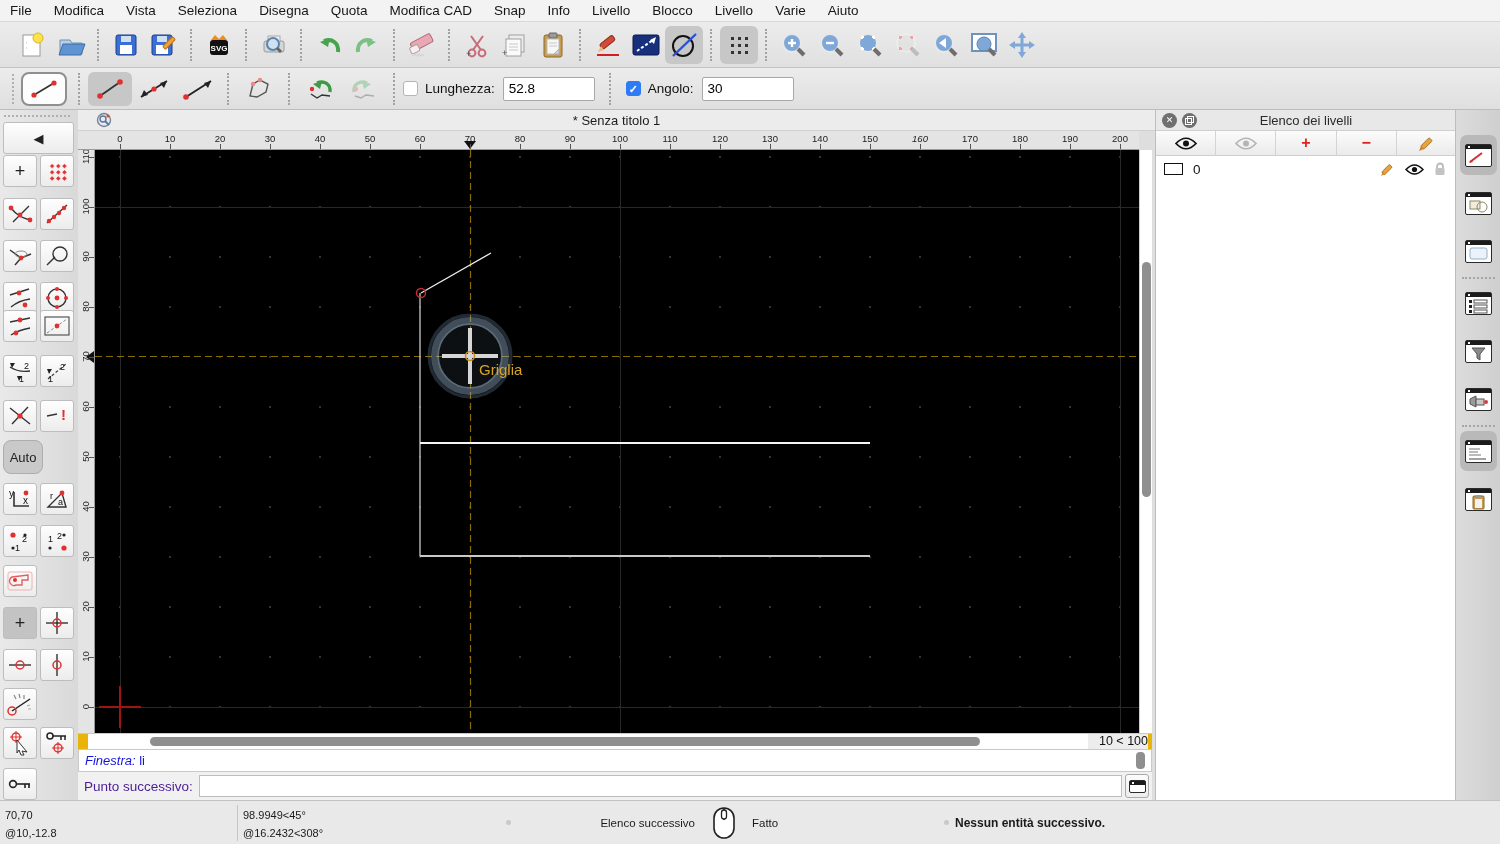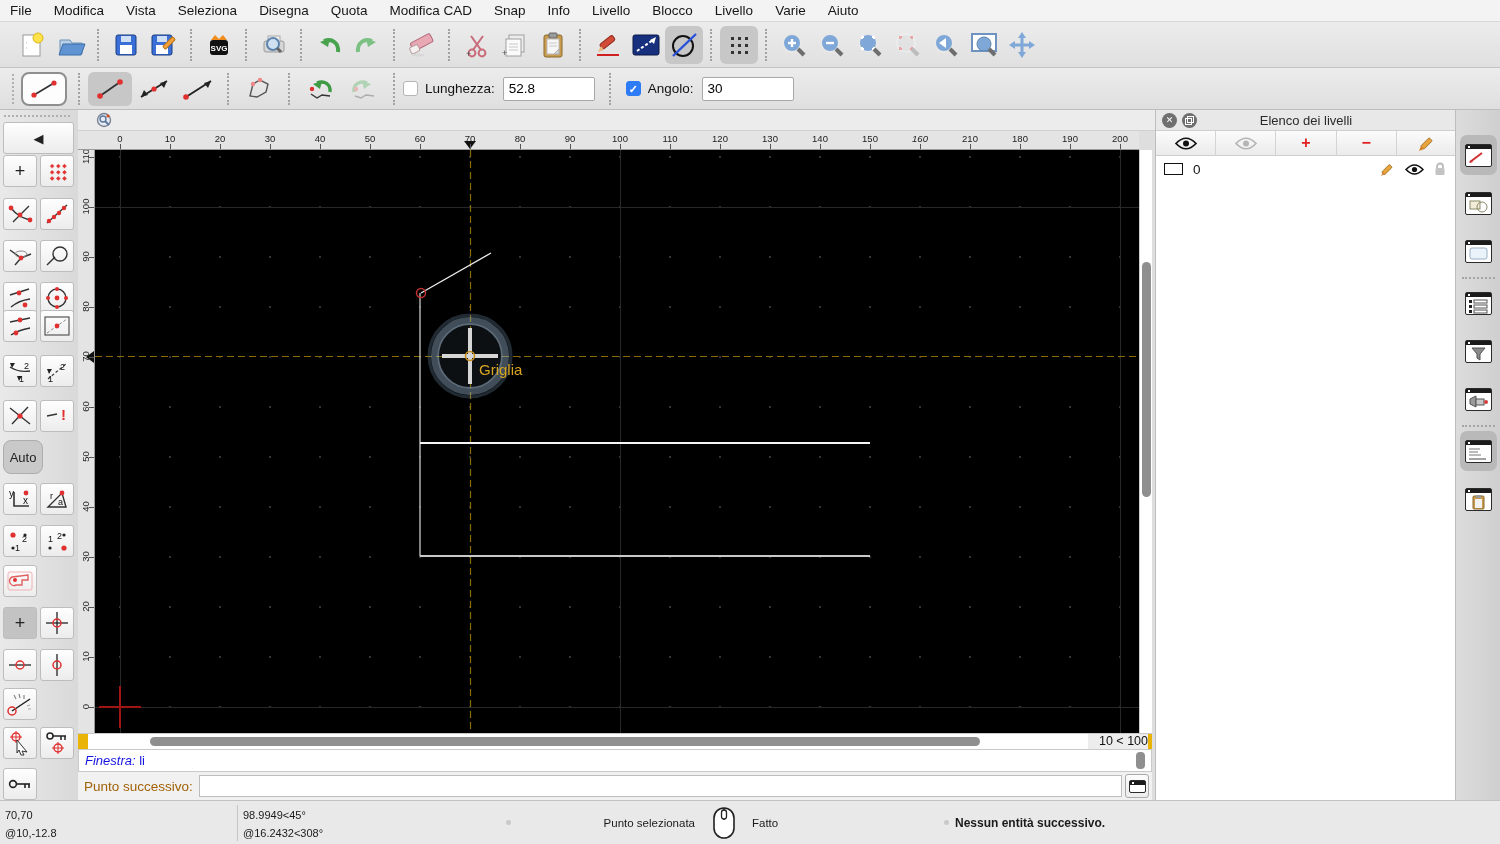--- a/index.html
+++ b/index.html
@@ -57,21 +57,21 @@
   #hscroll { position:absolute; left:10px; top:0; width:1002px; height:15px; background:#fff; }
   #hscroll .thumb { position:absolute; left:62px; top:3px; width:830px; height:9px; background:#8f8f8f; border-radius:5px; }
   #grid-indicator { position:absolute; right:4px; top:0; width:60px; height:15px; font-size:12.5px; color:#111; text-align:right; background:#ededed; }
 
   
   #cmd-history { position:absolute; left:0; top:639px; width:1074px; height:23px; background:#fff; border:1px solid #c9c9c9; font-size:13px; padding:3px 0 0 6px; color:#1414e0; }
   #cmd-history .lbl { font-style:italic; }
   #cmd-history .mini-scroll { position:absolute; right:4px; top:2px; width:14px; height:19px; background:#fff; }
   #cmd-history .mini-scroll .thumb { position:absolute; left:3px; top:0; width:9px; height:17px; background:#8f8f8f; border-radius:4px; }
   #cmd-prompt { position:absolute; left:0; top:662px; width:1074px; height:28px; background:#f1f1f1; display:flex; align-items:center; padding-left:6px; }
-  #cmd-prompt .plabel { font-size:13.5px; color:#a16207; margin-right:6px; white-space:nowrap; }
+  #cmd-prompt .plabel { font-size:13.5px; color:#4c1d95; margin-right:6px; white-space:nowrap; }
   #cmd-input { flex:1; height:22px; background:#fff; border:1px solid #bdbdbd; font-size:13px; padding-left:4px; font-family:"Liberation Sans",sans-serif; }
   #cmd-dock-btn { width:24px; height:24px; margin:0 3px; background:linear-gradient(#fcfcfc,#ececec); border:1px solid #aaa; border-radius:3px; display:flex; align-items:center; justify-content:center; }
 
   
   #right-panel { position:absolute; left:1155px; top:0; width:300px; height:690px; background:#fff; border-left:1px solid #bdbdbd; }
   #panel-titlebar { position:absolute; left:0; top:0; width:300px; height:21px; background:#e8e8e8; border-bottom:1px solid #cfcfcf; }
   #panel-title { position:absolute; left:0; right:0; top:3px; text-align:center; font-size:13px; color:#2a2a2a; }
   .circle-btn { position:absolute; top:3px; width:15px; height:15px; border-radius:50%; background:#6f6f6f; color:#fff; font-size:9px; line-height:15px; text-align:center; }
   #panel-toolbar { position:absolute; left:0; top:21px; width:300px; height:25px; display:flex; border-bottom:1px solid #cfcfcf; background:linear-gradient(#fbfbfb,#ebebeb); }
   .pt-btn { flex:1; border-right:1px solid #d4d4d4; display:flex; align-items:center; justify-content:center; font-size:16px; font-weight:bold; }
@@ -716,20 +716,21 @@
   <div id="mdi">
     <div id="mdi-titlebar">
       <span id="mdi-appicon">
           <svg width="16" height="16">
             <circle cx="8" cy="8" r="6.5" fill="#e8ecf2" stroke="#7a8494" stroke-width="1.4"></circle>
             <circle cx="7" cy="7" r="3" fill="none" stroke="#5a78a0" stroke-width="1.4"></circle>
             <line x1="9" y1="9" x2="13" y2="13" stroke="#5a78a0" stroke-width="1.8"></line>
             <circle cx="12" cy="4" r="1.6" fill="#d85020"></circle>
           </svg>
         </span>
+      <div id="mdi-title">* Senza titolo 1</div>
     </div>
     <div id="ruler-corner"></div>
     <div id="hruler">
         <div id="hpointer" style="left: 369px;"></div>
         <span class="hrlbl" style="left: 10px;">0</span>
         <span class="hrlbl" style="left: 60px;">10</span>
         <span class="hrlbl" style="left: 110px;">20</span>
         <span class="hrlbl" style="left: 160px;">30</span>
         <span class="hrlbl" style="left: 210px;">40</span>
         <span class="hrlbl" style="left: 260px;">50</span>
@@ -737,21 +738,21 @@
         <span class="hrlbl" style="left: 360px;">70</span>
         <span class="hrlbl" style="left: 410px;">80</span>
         <span class="hrlbl" style="left: 460px;">90</span>
         <span class="hrlbl" style="left: 510px;">100</span>
         <span class="hrlbl" style="left: 560px;">110</span>
         <span class="hrlbl" style="left: 610px;">120</span>
         <span class="hrlbl" style="left: 660px;">130</span>
         <span class="hrlbl" style="left: 710px;">140</span>
         <span class="hrlbl" style="left: 760px;">150</span>
         <span class="hrlbl" style="left: 810px; font-style: italic;">160</span>
-        <span class="hrlbl" style="left: 860px;">210</span>
+        <span class="hrlbl" style="left: 860px;">170</span>
         <span class="hrlbl" style="left: 910px;">180</span>
         <span class="hrlbl" style="left: 960px;">190</span>
         <span class="hrlbl" style="left: 1010px;">200</span>
       </div>
     <div id="vruler">
         <div id="vpointer" style="top: 201px;"></div>
         <span class="vrlbl" style="top: 1px;">110</span>
         <span class="vrlbl" style="top: 51px;">100</span>
         <span class="vrlbl" style="top: 101px;">90</span>
         <span class="vrlbl" style="top: 151px;">80</span>
@@ -977,21 +978,21 @@
   </div>
 </div>
 
 <div id="statusbar">
   <div class="sb-line" style="left:5px;top:8px">70,70</div>
   <div class="sb-line" style="left:5px;top:26px">@10,-12.8</div>
   <div id="sb-divider"></div>
   <div class="sb-line" style="left:243px;top:8px">98.9949&lt;45°</div>
   <div class="sb-line" style="left:243px;top:26px">@16.2432&lt;308°</div>
   <div class="sb-dot" style="left:506px;top:19px"></div>
-  <div class="sb-line" style="left:560px;top:16px;width:135px;text-align:right;font-size:11.5px">Punto selezionata</div>
+  <div class="sb-line" style="left:560px;top:16px;width:135px;text-align:right;font-size:11.5px">Elenco successivo</div>
   <div class="sb-line" style="left:712px;top:5px">
       <svg width="24" height="34">
         <rect x="2" y="2" width="20" height="30" rx="10" fill="#fff" stroke="#222" stroke-width="1.6"></rect>
         <line x1="12" y1="2" x2="12" y2="14" stroke="#222" stroke-width="1.4"></line>
         <rect x="9.5" y="4" width="5" height="9" rx="2.5" fill="#fff" stroke="#222" stroke-width="1.3"></rect>
       </svg>
     </div>
   <div class="sb-line" style="left:752px;top:16px;font-size:11.5px">Fatto</div>
   <div class="sb-dot" style="left:944px;top:19px"></div>
   <div class="sb-line" id="sb-selection" style="left:955px;top:15px">Nessun entità successivo.</div>

